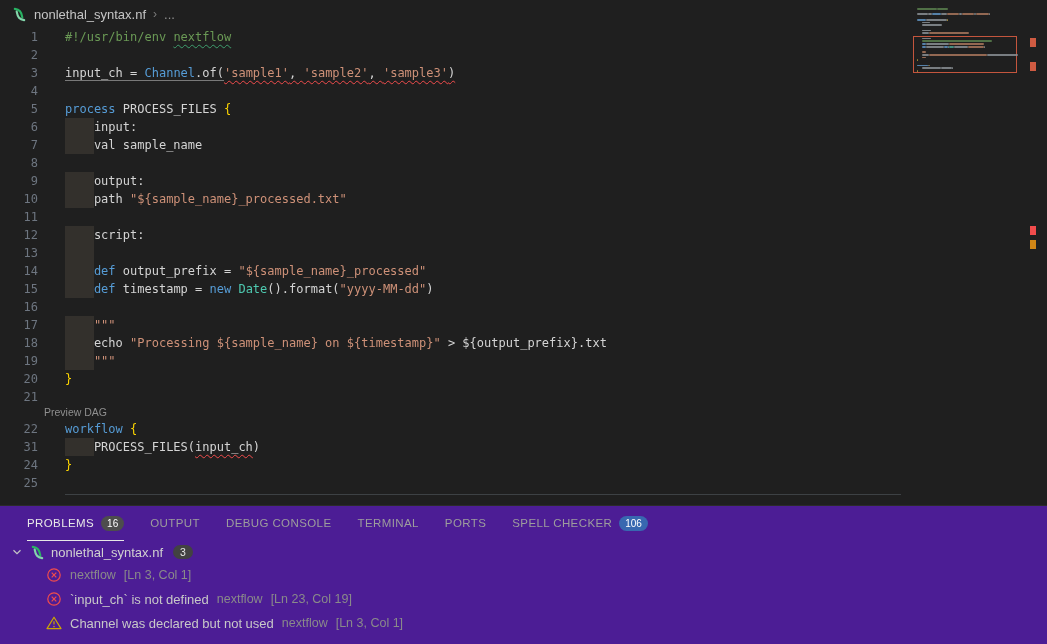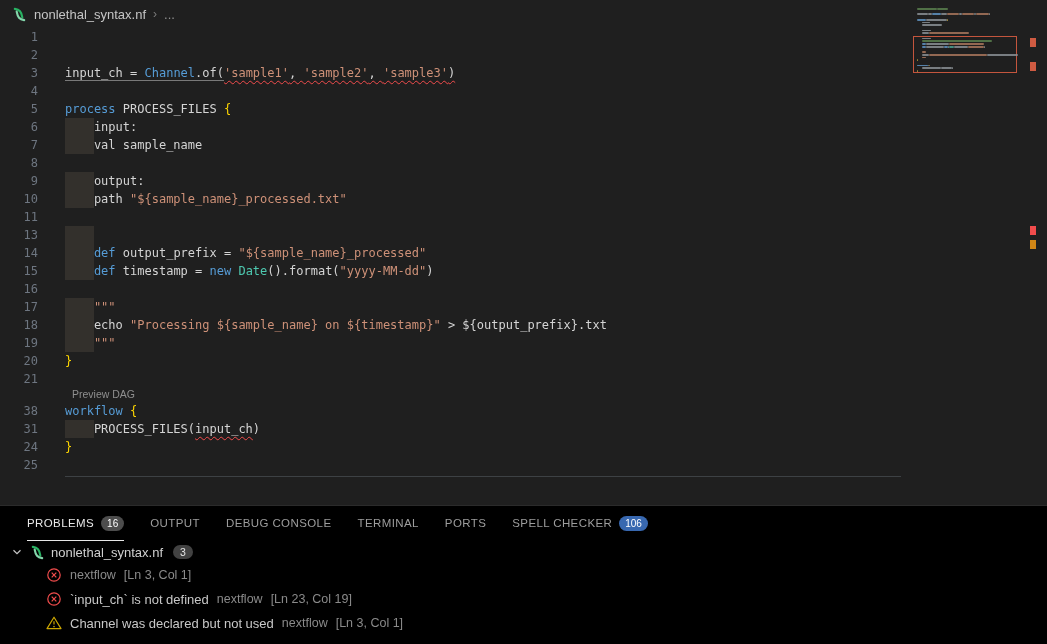--- a/index.html
+++ b/index.html
@@ -24,29 +24,29 @@
   .tok-plain{color:#d4d4d4}
   .tok-kw{color:var(--keyword,#569cd6)}
   .tok-comment{color:var(--comment,#6a9955)}
   .tok-str{color:var(--string,#ce9178)}
   .tok-type{color:var(--type,#4ec9b0)}
   .tok-bracket{color:var(--bracket,#ffd700)}
   .u-err{text-decoration:underline wavy var(--error,#f14c4c);text-decoration-thickness:1px;text-underline-offset:3px}
   .u-info{text-decoration:underline wavy #3e9e6e;text-decoration-thickness:1px;text-underline-offset:3px}
   .u-decl{border-bottom:1px solid rgba(195,195,195,.55)}
   .indent-block{display:inline-block;width:4ch;height:18px;background:#33302c;vertical-align:top}
-  .codelens{height:14px;line-height:13px;padding-left:72px;font-size:10.5px;color:#8f8f8f;cursor:pointer}
+  .codelens{height:14px;line-height:13px;padding-left:44px;font-size:10.5px;color:#8f8f8f;cursor:pointer}
   .eof-line{margin-left:65px;width:836px;border-top:1px solid #3d4144;margin-top:2px}
   
   .minimap{position:absolute;top:8px;right:22px;width:112px;height:70px}
   .mbar{position:absolute;height:1.8px;border-radius:1px;opacity:.85}
   .minimap-box{position:absolute;left:0;top:28px;width:104px;height:37px;border:1px solid #c4553d}
   .ruler-mark{position:absolute;right:11px;width:6px;height:9px}
   
-  .panel{position:absolute;left:0;top:505px;width:1047px;height:139px;background:#000000;border-top:1px solid #2b2b2b}
+  .panel{position:absolute;left:0;top:505px;width:1047px;height:139px;background:#4c1d95;border-top:1px solid #2b2b2b}
   .tabs{display:flex;align-items:center;height:35px;padding-left:27px;gap:26px}
   .tab{font-size:11.5px;letter-spacing:.4px;color:#9d9d9d;display:flex;align-items:center;gap:7px;height:100%;cursor:pointer;border-bottom:1px solid transparent}
   .tab.active{border-bottom-color:#e7e7e7}
   .tab.active .tab-label{color:#e7e7e7}
   .pill{background:#4d4d4d;color:#fff;font-size:10px;border-radius:9px;padding:2px 6px;letter-spacing:0}
   .pill.blue{background:var(--badge-blue,#3868b0)}
   .prob-file-row{display:flex;align-items:center;height:22px;padding-left:10px;gap:6px;color:#d0d0d0;font-size:13px;cursor:pointer}
   .prob-file-row .count{background:#424242;color:#e5e5e5;font-size:10.5px;border-radius:9px;padding:1px 7px;margin-left:4px}
   .prob-row{display:flex;align-items:center;height:24px;padding-left:46px;gap:8px;font-size:13px;color:#c8c8c8;cursor:pointer}
   .prob-meta{color:#8a8a8a;font-size:12.5px}
@@ -66,20 +66,21 @@
   </span>
   <span class="file">nonlethal_syntax.nf</span>
   <span class="sep">›</span>
   <span class="more">...</span>
 </div>
 
 <div class="editor">
   <div>
       <div class="code-row">
         <span class="gutter">1</span>
+        <span class="code-text"><span class="tok-comment">#!/usr/bin/env </span><span class="tok-comment u-info">nextflow</span></span>
       </div>
       <div class="code-row">
         <span class="gutter">2</span>
         <span class="code-text"></span>
       </div>
       <div class="code-row">
         <span class="gutter">3</span>
         <span class="code-text"><span class="tok-plain u-decl">input_ch</span><span class="tok-plain u-decl"> = </span><span class="tok-kw u-decl">Channel</span><span class="tok-plain u-decl">.of(</span><span class="tok-str u-err">'sample1'</span><span class="tok-plain u-err">, </span><span class="tok-str u-err">'sample2'</span><span class="tok-plain u-err">, </span><span class="tok-str u-err">'sample3'</span><span class="tok-plain u-err">)</span></span>
       </div>
       <div class="code-row">
@@ -108,20 +109,24 @@
       </div>
       <div class="code-row">
         <span class="gutter">10</span>
         <span class="code-text"><span class="indent-block"></span><span class="tok-plain">path </span><span class="tok-str">"${sample_name}_processed.txt"</span></span>
       </div>
       <div class="code-row">
         <span class="gutter">11</span>
         <span class="code-text"></span>
       </div>
       <div class="code-row">
+        <span class="gutter">12</span>
+        <span class="code-text"><span class="indent-block"></span><span class="tok-plain">script:</span></span>
+      </div>
+      <div class="code-row">
         <span class="gutter">13</span>
         <span class="code-text"><span class="indent-block"></span></span>
       </div>
       <div class="code-row">
         <span class="gutter">14</span>
         <span class="code-text"><span class="indent-block"></span><span class="tok-kw">def</span><span class="tok-plain"> output_prefix = </span><span class="tok-str">"${sample_name}_processed"</span></span>
       </div>
       <div class="code-row">
         <span class="gutter">15</span>
         <span class="code-text"><span class="indent-block"></span><span class="tok-kw">def</span><span class="tok-plain"> timestamp = </span><span class="tok-kw">new</span><span class="tok-plain"> </span><span class="tok-type">Date</span><span class="tok-plain">().format(</span><span class="tok-str">"yyyy-MM-dd"</span><span class="tok-plain">)</span></span>
@@ -145,21 +150,21 @@
       <div class="code-row">
         <span class="gutter">20</span>
         <span class="code-text"><span class="tok-bracket">}</span></span>
       </div>
       <div class="code-row">
         <span class="gutter">21</span>
         <span class="code-text"></span>
       </div>
       <div class="codelens">Preview DAG</div>
       <div class="code-row">
-        <span class="gutter">38</span>
+        <span class="gutter">22</span>
         <span class="code-text"><span class="tok-kw">workflow</span><span class="tok-plain"> </span><span class="tok-bracket">{</span></span>
       </div>
       <div class="code-row">
         <span class="gutter">31</span>
         <span class="code-text"><span class="indent-block"></span><span class="tok-plain">PROCESS_FILES(</span><span class="tok-plain u-err">input_ch</span><span class="tok-plain">)</span></span>
       </div>
       <div class="code-row">
         <span class="gutter">24</span>
         <span class="code-text"><span class="tok-bracket">}</span></span>
       </div>

